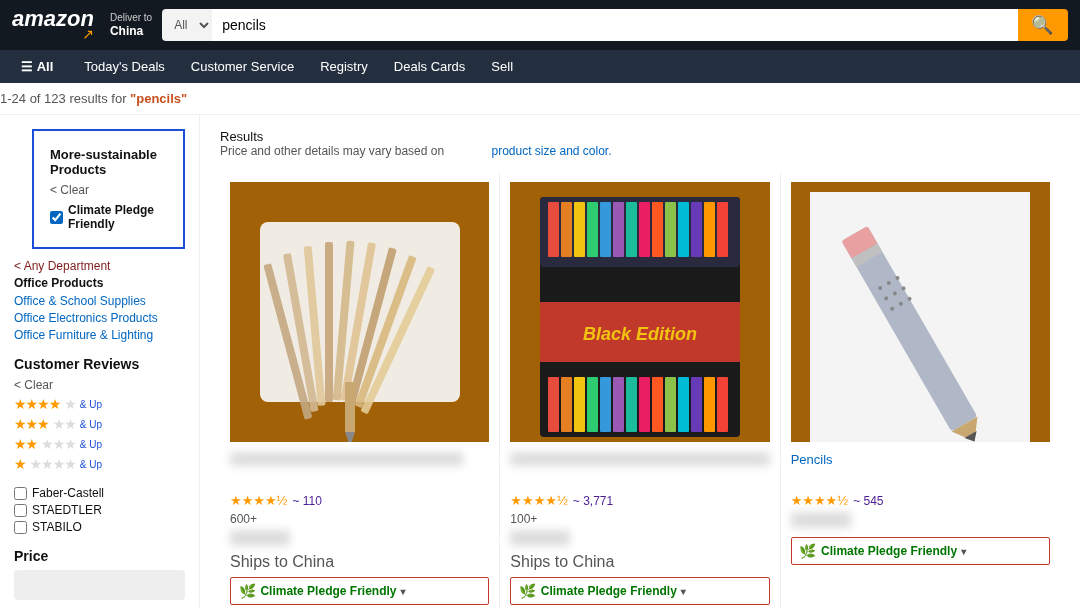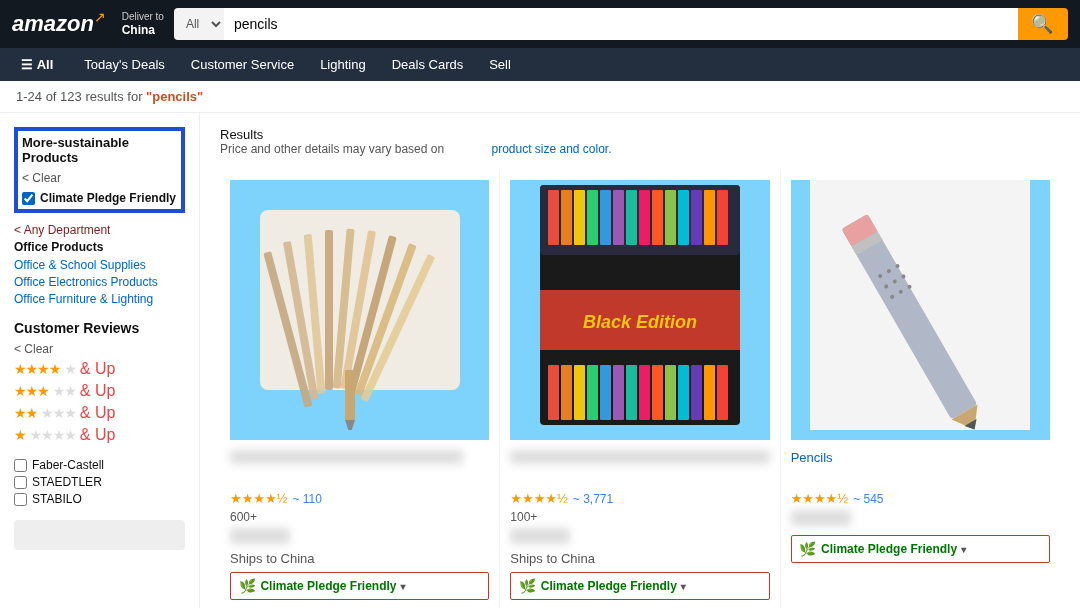--- a/index.html
+++ b/index.html
@@ -1,93 +1,93 @@
 <!DOCTYPE html>
 <html><head>
   <meta charset="utf-8">
   <style>
     * { box-sizing: border-box; margin: 0; padding: 0; }
     body { font-family: Arial, sans-serif; font-size: 13px; background: #fff; color: #111; }
 
     
     .header { background: #131921; color: #fff; padding: 8px 12px; display: flex; align-items: center; gap: 10px; }
-    .logo { display: flex; flex-direction: row; align-items: flex-start; cursor: pointer; margin-right: 6px; }
+    .logo { display: flex; flex-direction: column; align-items: flex-end; cursor: pointer; margin-right: 6px; }
     .logo-text { font-size: 22px; font-weight: bold; color: #fff; font-style: italic; line-height: 1; }
     .logo-arrow { color: #ff9900; font-size: 14px; margin-top: -4px; }
     .deliver { font-size: 10px; color: #ccc; line-height: 1.2; cursor: pointer; }
     .deliver span { color: #fff; font-weight: bold; font-size: 12px; }
     .search-bar { flex: 1; display: flex; }
     .search-category { background: #f3f3f3; border: none; border-radius: 4px 0 0 4px; padding: 0 8px; font-size: 12px; color: #555; cursor: pointer; }
     .search-input { flex: 1; border: none; padding: 8px 10px; font-size: 14px; outline: none; }
     .search-btn { background: #ff9900; border: none; padding: 0 14px; border-radius: 0 4px 4px 0; cursor: pointer; font-size: 18px; color: #111; }
 
     
     .nav-bar { background: #232f3e; color: #fff; display: flex; align-items: center; padding: 4px 12px; gap: 18px; font-size: 13px; }
     .nav-all { display: flex; align-items: center; gap: 4px; font-weight: bold; cursor: pointer; padding: 4px 8px; border: 1px solid transparent; }
     .nav-item { cursor: pointer; padding: 4px 4px; white-space: nowrap; }
 
     
-    .results-header { padding: 8px 16px; font-size: 13px; color: #555; border-bottom: 1px solid #eee; }
+    .results-header { padding: 8px 0; font-size: 13px; color: #555; border-bottom: 1px solid #eee; }
     .results-header span.query { color: #c7511f; font-weight: bold; }
 
     
     .main-layout { display: flex; }
 
     
     .sidebar { width: 200px; min-width: 200px; padding: 14px 14px; border-right: 1px solid #eee; }
     .sidebar-section { margin-bottom: 14px; }
     .sidebar-title { font-weight: bold; font-size: 14px; margin-bottom: 6px; }
-    .filter-box { border: 4px solid #1d4ed8; padding: 4px; margin-bottom: 10px; }
+    .filter-box { border: 2px solid #1d4ed8; padding: 16px; margin-bottom: 10px; margin-left: 18px; }
     .filter-box-title { font-weight: bold; font-size: 13px; margin-bottom: 6px; color: #111; }
     .clear-link { color: #555; font-size: 12px; cursor: pointer; margin-bottom: 6px; display: block; }
     .clear-link::before { content: '< '; }
     .climate-pledge { display: flex; align-items: center; gap: 5px; font-size: 12px; font-weight: bold; }
     .climate-pledge input { accent-color: #0066c0; }
 
     .dept-link { color: #111; font-size: 12px; cursor: pointer; display: block; margin-bottom: 3px; }
     .dept-link.any { color: #7f1d1d; }
     .dept-link.any::before { content: '< '; }
     .dept-sub { font-weight: bold; margin-bottom: 4px; font-size: 12px; }
     .dept-item { font-size: 12px; color: #0066c0; cursor: pointer; margin-bottom: 3px; display: block; }
 
     
     .stars-row { display: flex; align-items: center; gap: 4px; margin-bottom: 4px; font-size: 12px; cursor: pointer; }
     .stars { color: #ff9900; font-size: 14px; letter-spacing: -1px; }
     .stars-empty { color: #ddd; }
-    .and-up { color: #ef4444; font-size: 16px; }
+    .and-up { color: #1d4ed8; font-size: 10px; }
     .review-clear { color: #555; font-size: 12px; cursor: pointer; display: block; margin-bottom: 4px; }
     .review-clear::before { content: '< '; }
 
     
     .brand-item { display: flex; align-items: center; gap: 5px; margin-bottom: 3px; font-size: 12px; }
     .brand-item input { cursor: pointer; }
     .brand-item label { cursor: pointer; }
     .price-bar { background: #eee; height: 30px; border-radius: 4px; margin-top: 4px; position: relative; }
 
     
     .content { flex: 1; padding: 14px 20px; }
     .content-title { font-size: 13px; font-weight: normal; }
     .content-subtitle { font-size: 12px; color: #555; margin-bottom: 14px; }
     .content-subtitle span { color: #0066c0; padding-left: 44px; }
 
     
     .products-grid { display: flex; gap: 0; }
     .product-card { flex: 1; padding: 10px; border-right: 1px solid #f0f0f0; }
     .product-card:last-child { border-right: none; }
-    .product-img { width: 100%; height: 260px; display: flex; align-items: flex-start; justify-content: center; background: #7dd3fc; margin-bottom: 10px; overflow: hidden; }
+    .product-img { width: 100%; height: 260px; display: flex; align-items: flex-end; justify-content: center; background: #a16207; margin-bottom: 10px; overflow: hidden; }
 
     .product-name { font-size: 13px; color: #0066c0; margin-bottom: 5px; cursor: pointer; min-height: 36px; }
     .blurred { filter: blur(4px); background: #ddd; height: 14px; border-radius: 3px; margin-bottom: 4px; width: 90%; display: inline-block; }
 
     .rating-row { display: flex; align-items: center; gap: 5px; margin-bottom: 4px; }
     .stars-sm { color: #ff9900; font-size: 13px; }
-    .rating-count { color: #3b82f6; font-size: 12px; cursor: pointer; }
+    .rating-count { color: #4c1d95; font-size: 12px; cursor: pointer; }
     .price-row { margin-bottom: 4px; }
     .price-blurred { filter: blur(4px); background: #ddd; height: 16px; width: 60px; border-radius: 3px; display: inline-block; }
-    .ships { font-size: 13px; color: #555; margin-bottom: 6px; }
+    .ships { font-size: 16px; color: #555; margin-bottom: 6px; }
     .count-text { font-size: 12px; color: #555; margin-bottom: 4px; }
 
     
     .climate-badge { display: flex; align-items: center; gap: 4px; font-size: 12px; color: #007600; font-weight: bold; border: 1.5px solid #c0392b; padding: 5px 8px; border-radius: 2px; margin-top: 6px; cursor: pointer; }
     .leaf-icon { color: #007600; font-size: 14px; }
     .dropdown-arrow { font-size: 10px; color: #555; }
   </style>
 </head>
 <body>
 
@@ -109,21 +109,21 @@
   </div>
 </div>
 
 <div class="nav-bar">
   <div class="nav-all">
     <span>☰</span>
     <span>All</span>
   </div>
   <span class="nav-item">Today's Deals</span>
   <span class="nav-item">Customer Service</span>
-  <span class="nav-item">Lighting</span>
+  <span class="nav-item">Registry</span>
   <span class="nav-item">Deals Cards</span>
   <span class="nav-item">Sell</span>
 </div>
 
 <div class="results-header">
   <span>1-24 of 123 results for</span>
   <span class="query">"pencils"</span>
 </div>
 
 <div class="main-layout">
@@ -181,20 +181,21 @@
         <input type="checkbox" style="">
         <label>STAEDTLER</label>
       </div>
       <div class="brand-item">
         <input type="checkbox" style="">
         <label>STABILO</label>
       </div>
     </div>
 
     <div class="sidebar-section">
+      <div class="sidebar-title">Price</div>
       <div class="price-bar">
         
       </div>
 
     </div>
 
   </div>
 
   <div class="content">
     <div class="content-title">Results</div>

